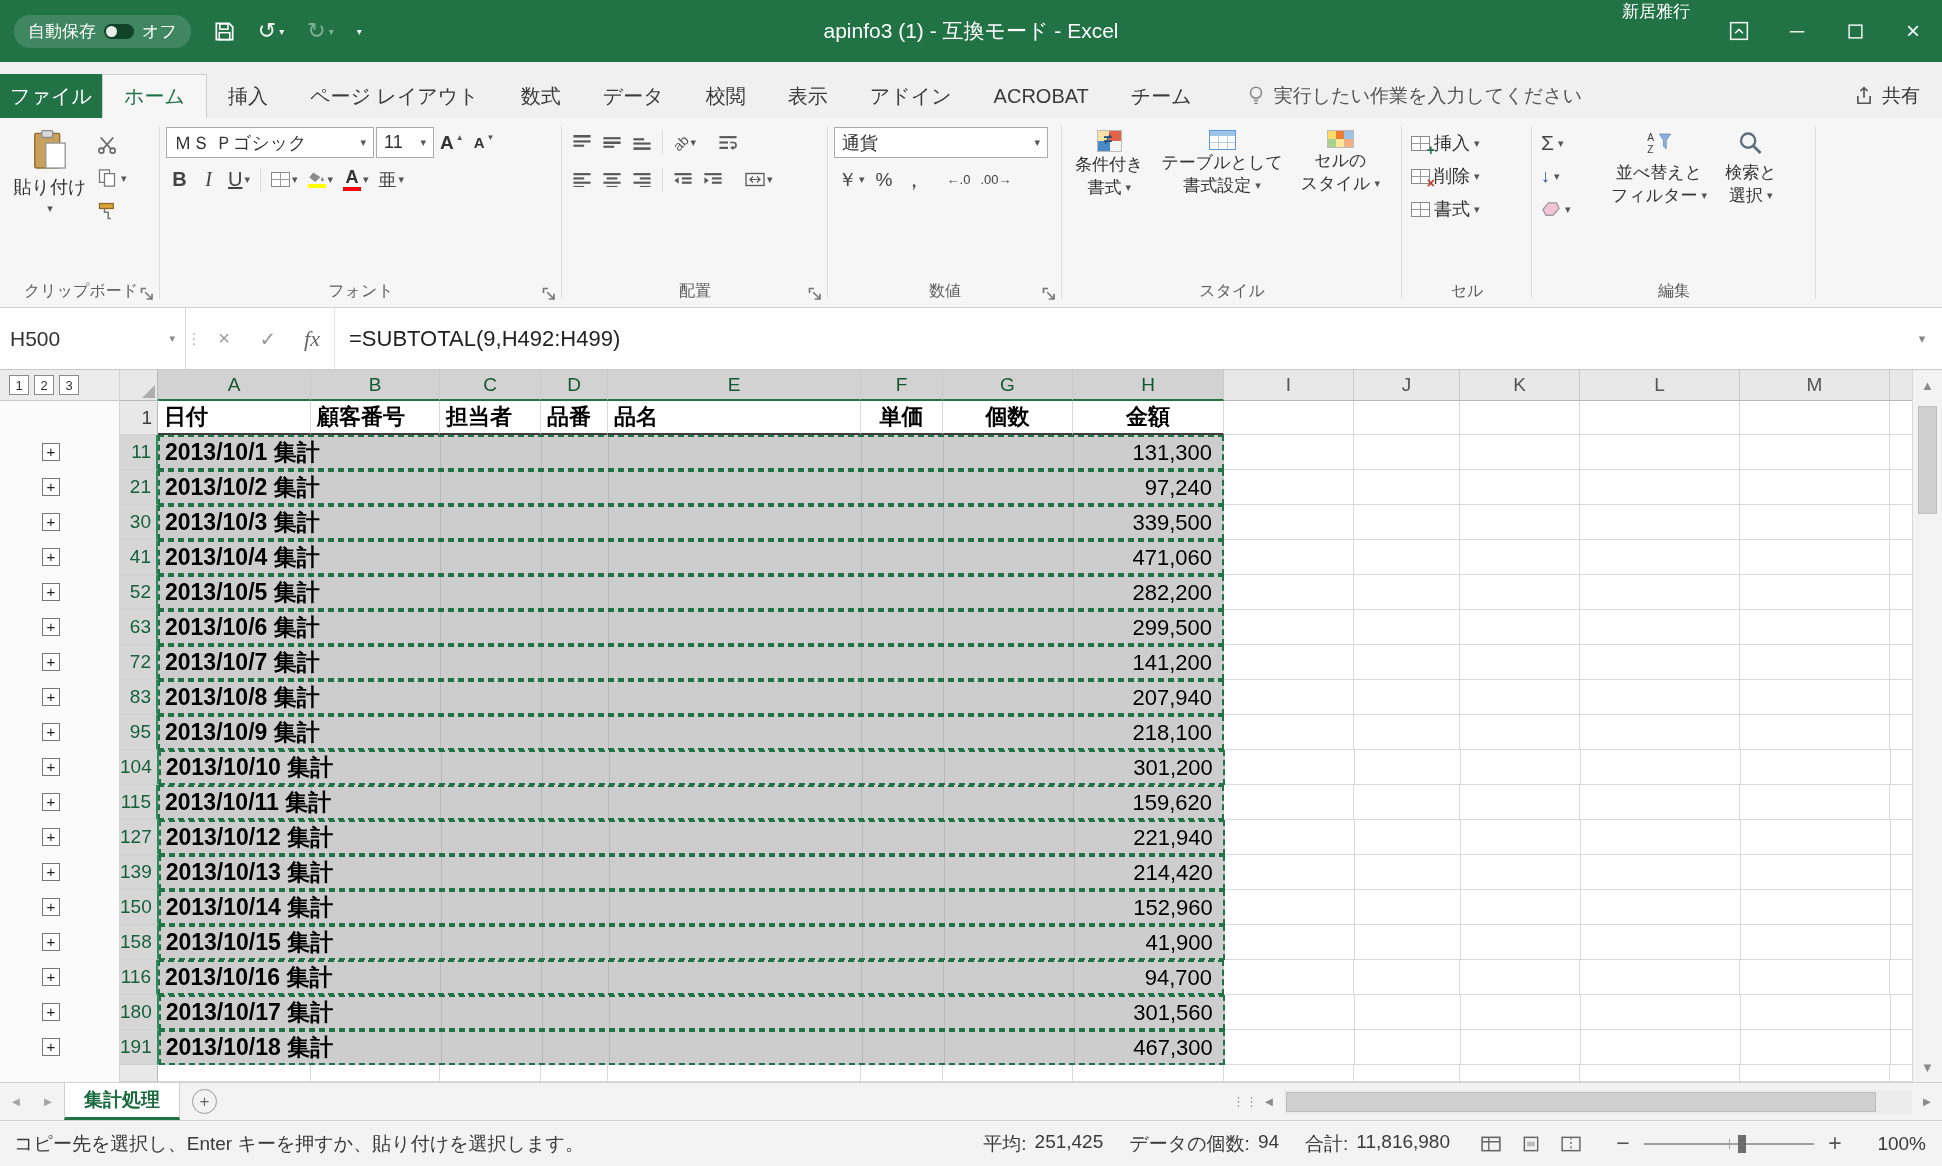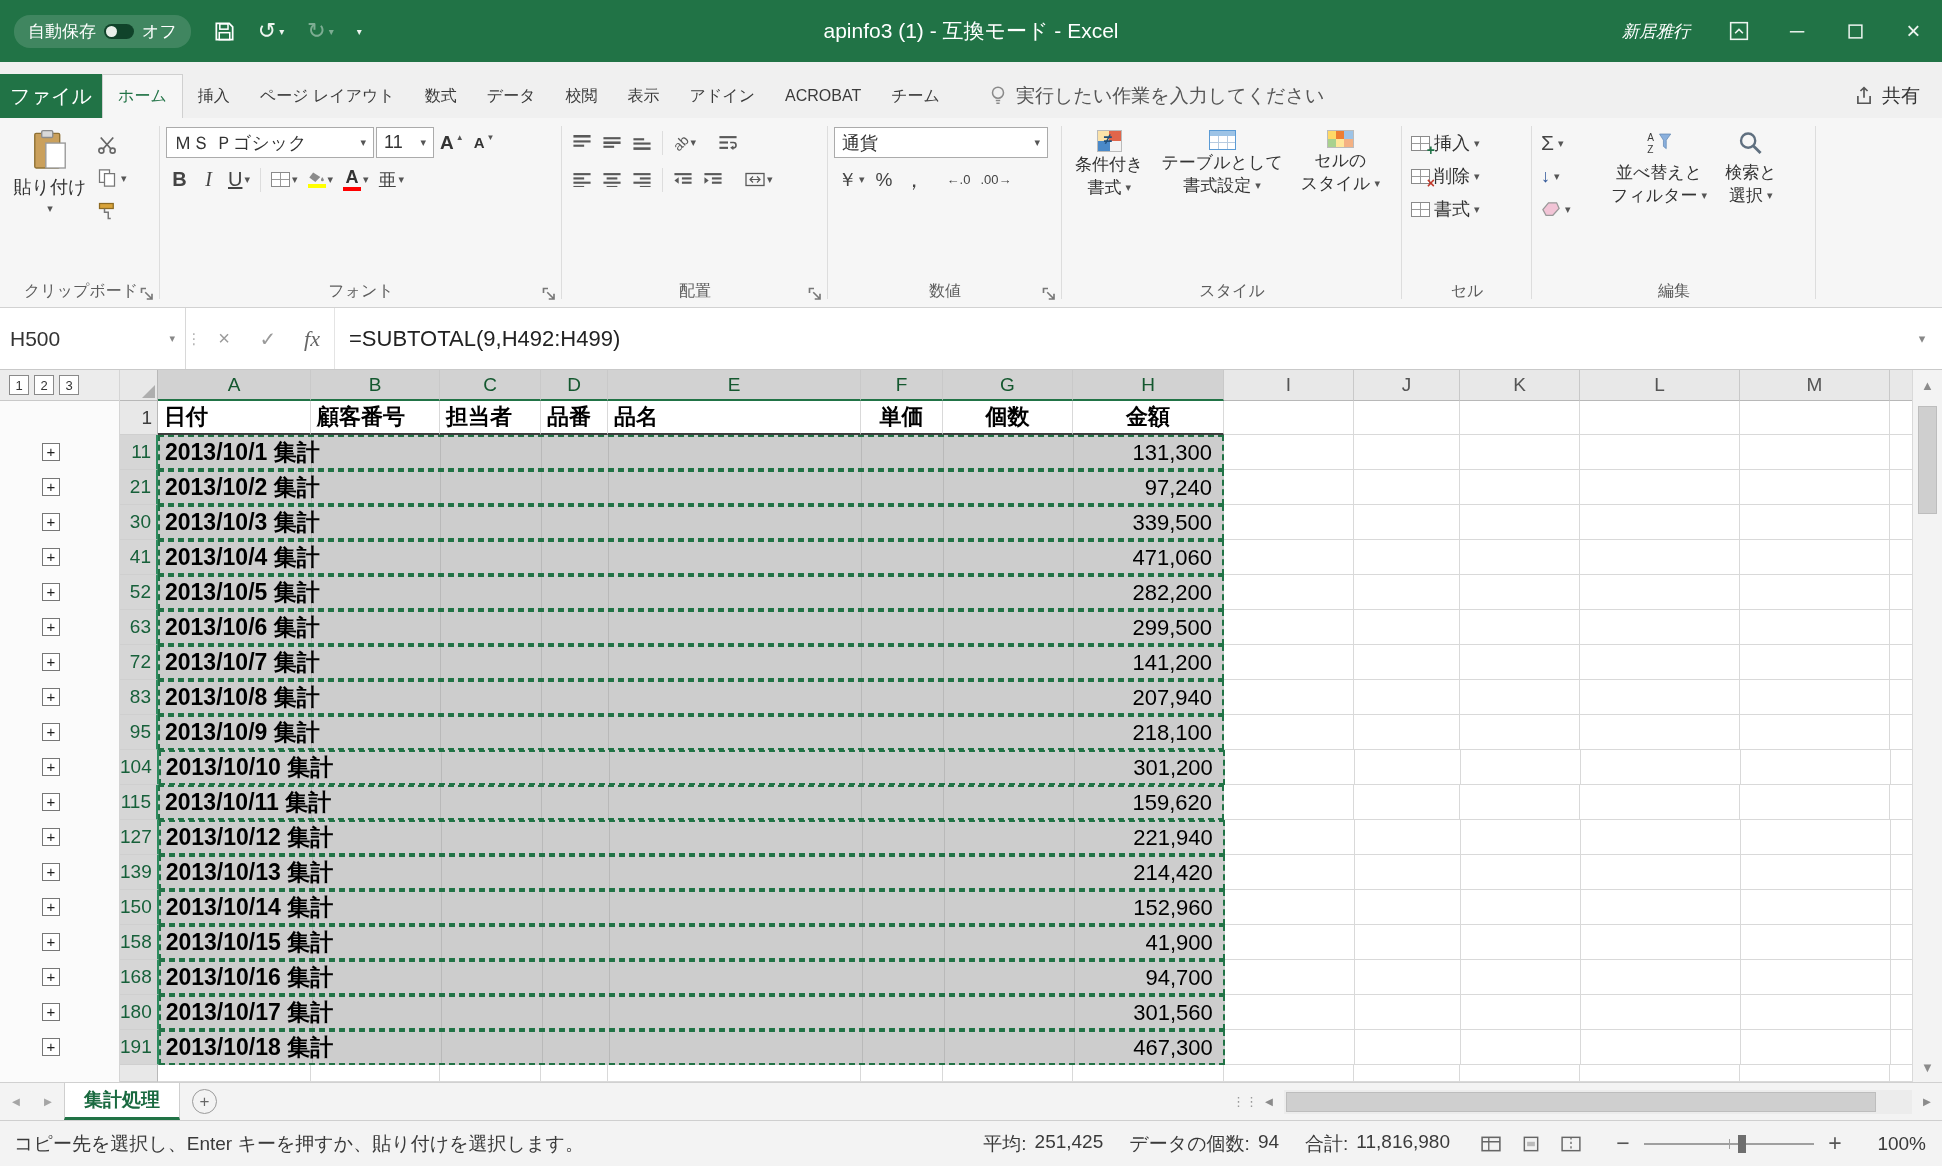--- a/index.html
+++ b/index.html
@@ -10,30 +10,30 @@
   
   .titlebar{height:62px;background:#217346;display:flex;align-items:center;color:#fff;position:relative;flex:0 0 62px;}
   .tb-left{display:flex;align-items:center;gap:23px;padding-left:14px;z-index:2;}
   .autosave{display:flex;align-items:center;gap:8px;background:rgba(255,255,255,.14);border-radius:16px;padding:5px 14px;font-size:17px;}
   .as-track{width:30px;height:15px;border-radius:8px;background:#10432a;position:relative;}
   .as-dot{position:absolute;left:2px;top:2px;width:11px;height:11px;border-radius:50%;background:#e8efe9;}
   .qat-btn{display:flex;align-items:center;gap:3px;font-size:22px;color:#eef5f0;}
   .qat-btn.disabled{opacity:.45;}
   .mini-caret{font-size:10px;}
   .tb-title{position:absolute;left:0;right:0;text-align:center;font-size:21px;color:#fff;}
-  .tb-right{margin-left:auto;display:flex;align-items:center;z-index:2;font-style:italic;}
+  .tb-right{margin-left:auto;display:flex;z-index:2;}
   .tb-user{font-size:17px;margin-right:20px;}
   .winbtn{width:58px;height:62px;display:flex;align-items:center;justify-content:center;font-size:20px;color:#eef5f0;}
   .winbtn svg{display:block;}
 
   
   .tabrow{height:56px;background:#f0f0f0;display:flex;align-items:flex-end;flex:0 0 56px;}
   .tab-file{height:44px;min-width:102px;background:#217346;color:#fff;font-size:20px;display:flex;align-items:center;justify-content:center;padding:0 10px;}
   .rtabs{display:flex;align-items:flex-end;height:44px;}
-  .rtab{height:44px;display:flex;align-items:center;padding:0 15px;font-size:16px;color:#3b3b3b;white-space:nowrap;}
+  .rtab{height:44px;display:flex;align-items:center;padding:0 21px;font-size:20px;color:#3b3b3b;white-space:nowrap;}
   .rtab.active{background:#f6f6f6;color:#217346;border:1px solid #d0d0d0;border-bottom:none;}
   .tellme{height:44px;display:flex;align-items:center;gap:9px;margin-left:34px;color:#555;font-size:19px;white-space:nowrap;}
   .share{margin-left:auto;margin-right:22px;height:44px;display:flex;align-items:center;gap:8px;color:#333;font-size:19px;}
 
   
   .ribbon{height:190px;background:#f6f6f6;border-bottom:1px solid #d2d2d2;display:flex;padding:0 2px;flex:0 0 190px;}
   .rgroup{position:relative;padding:9px 6px 28px;flex:0 0 auto;}
   .rgroup::after{content:"";position:absolute;right:0;top:8px;bottom:8px;width:1px;background:#ddd;}
   .g-label{position:absolute;left:0;right:0;bottom:5px;text-align:center;font-size:16px;color:#5c5c5c;white-space:nowrap;}
   .dlg{position:absolute;right:5px;bottom:5px;width:15px;height:15px;}
@@ -874,21 +874,21 @@
               <span class="damount">41,900</span>
             </div>
             <div class="ecell" style="width: 130px;"></div>
             <div class="ecell" style="width: 106px;"></div>
             <div class="ecell" style="width: 120px;"></div>
             <div class="ecell" style="width: 160px;"></div>
             <div class="ecell" style="width: 150px;"></div>
             <div class="cfill"></div>
           </div>
           <div class="srow drow">
-            <div class="rhead sel">168</div>
+            <div class="rhead sel">116</div>
             <div class="selblock">
               <span class="dlabel">2013/10/16 集計</span>
               <span class="damount">94,700</span>
             </div>
             <div class="ecell" style="width: 130px;"></div>
             <div class="ecell" style="width: 106px;"></div>
             <div class="ecell" style="width: 120px;"></div>
             <div class="ecell" style="width: 160px;"></div>
             <div class="ecell" style="width: 150px;"></div>
             <div class="cfill"></div>

